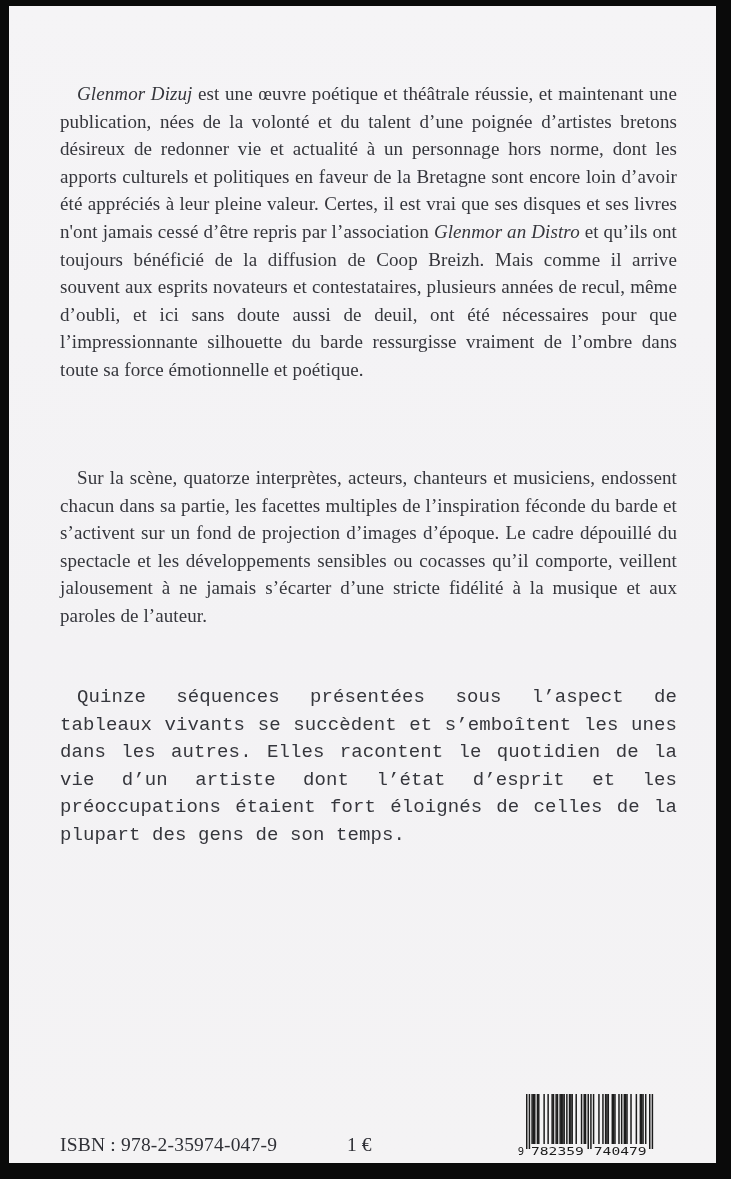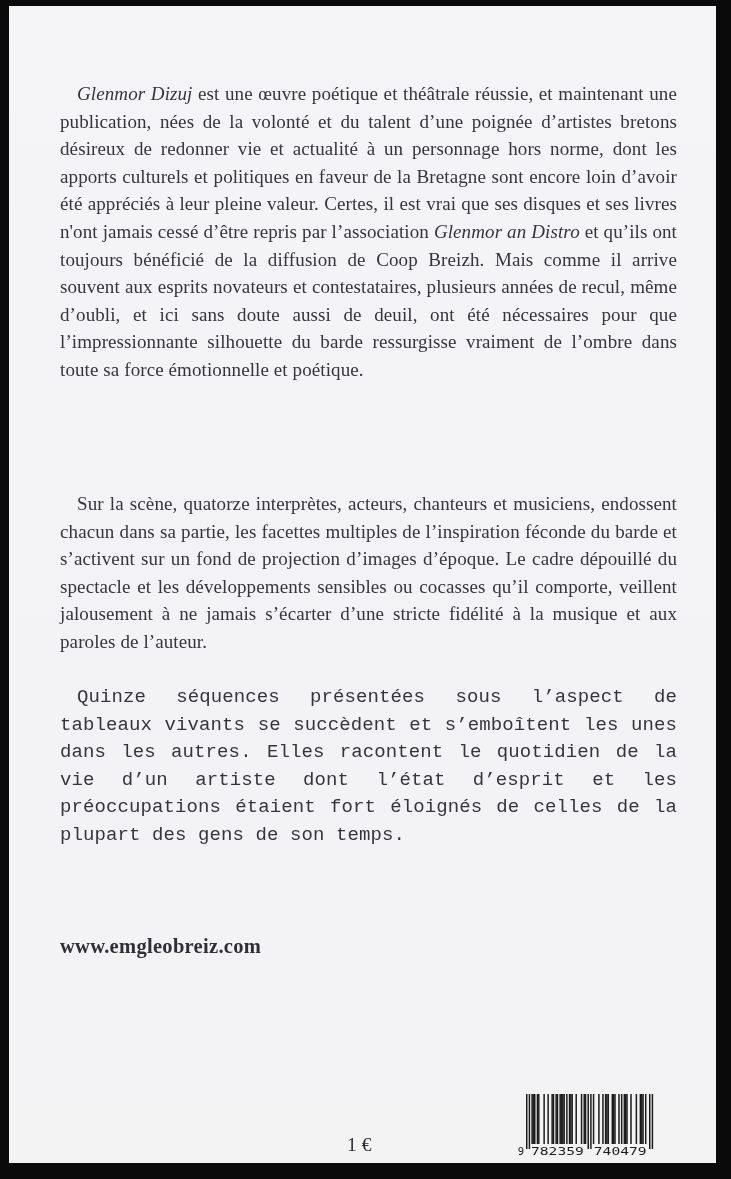--- a/index.html
+++ b/index.html
@@ -27,21 +27,21 @@
     margin:0;
     font-size:19px;
     line-height:27.6px;
     color:var(--ink);
     text-align:justify;
     text-indent:17px;
     letter-spacing:0.1px;
   }
   .para .it{font-style:italic;}
   .p1{top:74px;}
-  .p2{top:484px;}
+  .p2{top:458px;}
   .p3{top:678px;font-family:Liberation Mono, monospace;}
   .website{
     position:absolute;
     left:51px;top:929px;
     font-size:20.5px;
     font-weight:bold;
     color:#2f3036;
     letter-spacing:0.3px;
   }
   .isbn{
@@ -69,22 +69,22 @@
 
 <div class="scan">
   <div class="paper">
 
     <p class="para p1"><span class="it">Glenmor Dizuj</span><span> est une œuvre poétique et théâtrale réussie, et maintenant une publication, nées de la volonté et du talent d’une poignée d’artistes bretons désireux de redonner vie et actualité à un personnage hors norme, dont les apports culturels et politiques en faveur de la Bretagne sont encore loin d’avoir été appréciés à leur pleine valeur. Certes, il est vrai que ses disques et ses livres n'ont jamais cessé d’être repris par l’association </span><span class="it">Glenmor an Distro</span><span> et qu’ils ont toujours bénéficié de la diffusion de Coop Breizh. Mais comme il arrive souvent aux esprits novateurs et contestataires, plusieurs années de recul, même d’oubli, et ici sans doute aussi de deuil, ont été nécessaires pour que l’impressionnante silhouette du barde ressurgisse vraiment de l’ombre dans toute sa force émotionnelle et poétique.</span></p>
 
     <p class="para p2">Sur la scène, quatorze interprètes, acteurs, chanteurs et musiciens, endossent chacun dans sa partie, les facettes multiples de l’inspiration féconde du barde et s’activent sur un fond de projection d’images d’époque. Le cadre dépouillé du spectacle et les développements sensibles ou cocasses qu’il comporte, veillent jalousement à ne jamais s’écarter d’une stricte fidélité à la musique et aux paroles de l’auteur.</p>
 
     <p class="para p3">Quinze séquences présentées sous l’aspect de tableaux vivants se succèdent et s’emboîtent les unes dans les autres. Elles racontent le quotidien de la vie d’un artiste dont l’état d’esprit et les préoccupations étaient fort éloignés de celles de la plupart des gens de son temps.</p>
 
-    <div class="website">www.emgleobreiz.com</div>
 
+    <div class="isbn">ISBN : 978-2-35974-047-9</div>
 
     <div class="price">1 €</div>
 
     <div class="barcode" id="barcode">
         <svg width="141" height="62" viewBox="0 0 141 62" xmlns="http://www.w3.org/2000/svg">
           <rect x="9.00" y="0" width="1.49" height="55" fill="#1c1c1c"></rect>
           <rect x="11.67" y="0" width="1.49" height="55" fill="#1c1c1c"></rect>
           <rect x="14.35" y="0" width="1.49" height="50" fill="#1c1c1c"></rect>
           <rect x="15.68" y="0" width="1.49" height="50" fill="#1c1c1c"></rect>
           <rect x="17.02" y="0" width="1.49" height="50" fill="#1c1c1c"></rect>

